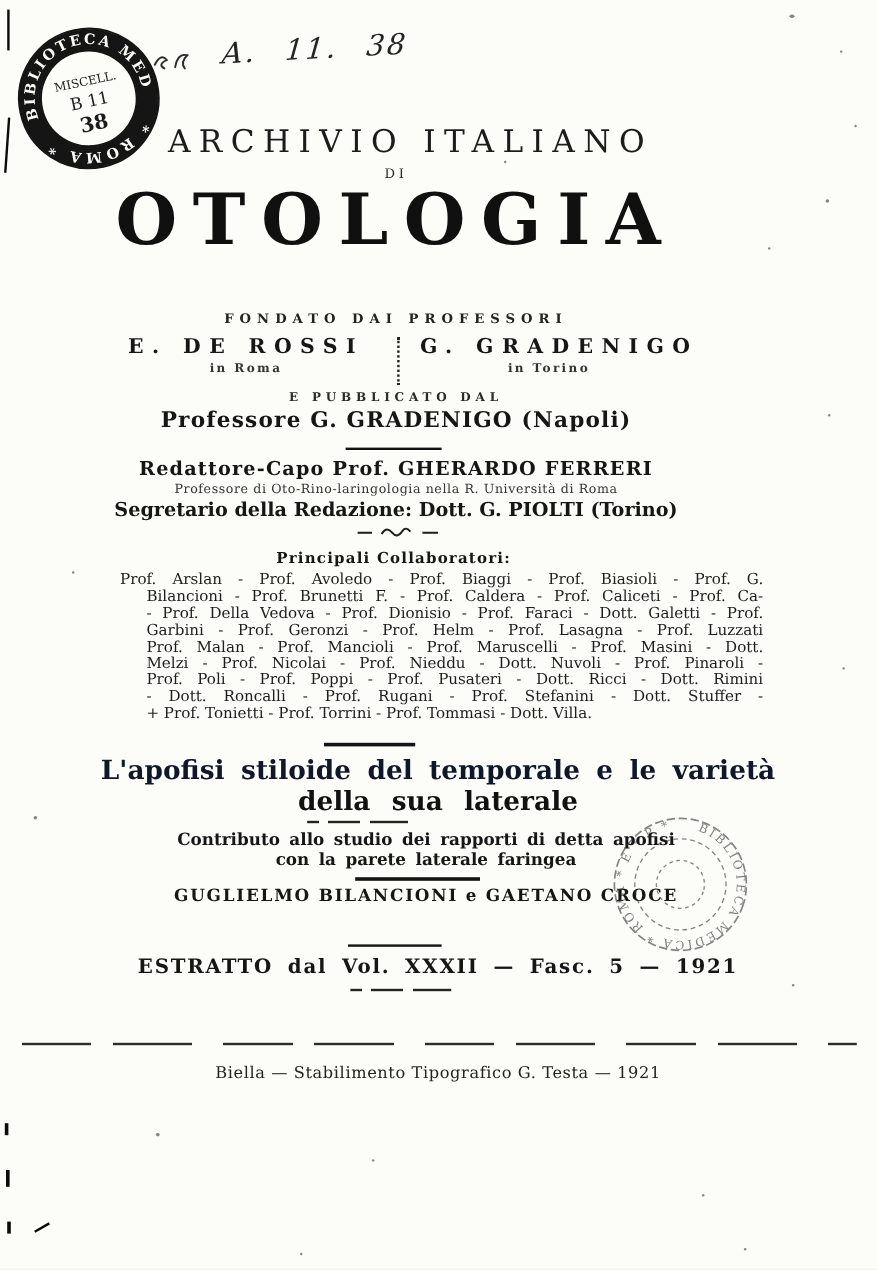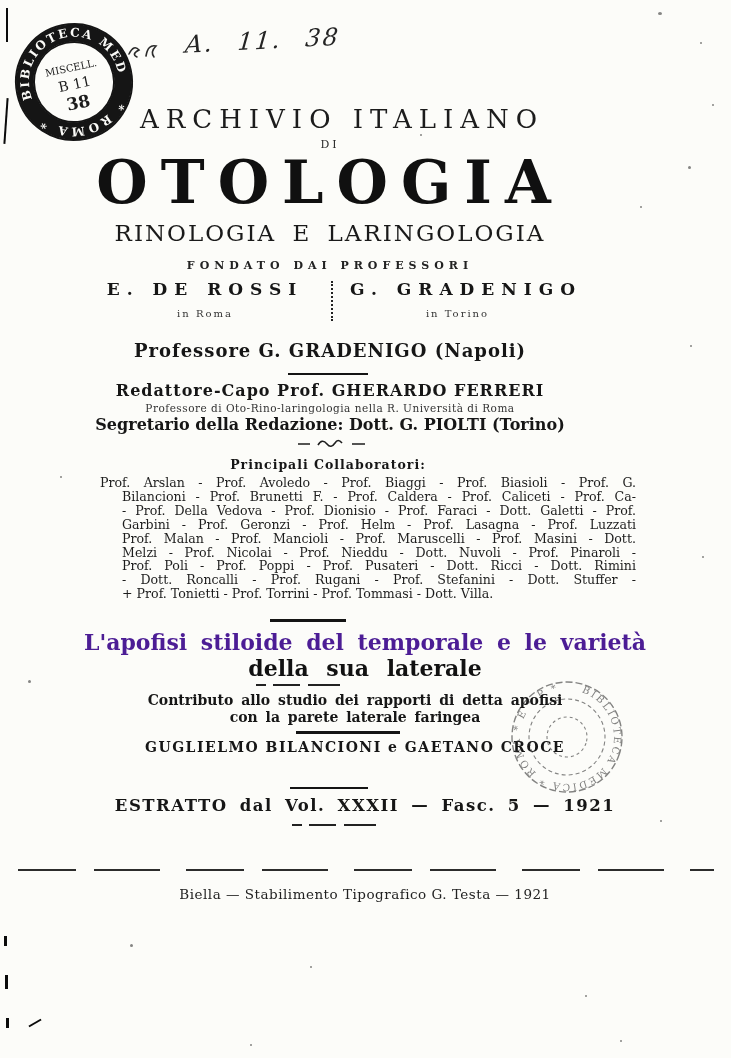--- a/index.html
+++ b/index.html
@@ -14,42 +14,42 @@
   
   .archivio{left:42px;top:104px;width:600px;font-size:26px;letter-spacing:7px;color:#1c1c1c;}
   .di{left:30px;top:138px;width:600px;font-size:11px;letter-spacing:3px;color:#2a2a2a;}
   .otologia{left:10px;top:148px;width:640px;font-size:59px;font-weight:700;letter-spacing:13px;color:#101010;}
   .rinologia{left:20px;top:220px;width:620px;font-size:23px;letter-spacing:2px;word-spacing:7px;color:#1a1a1a;}
   .fondato{left:30px;top:259px;width:600px;font-size:11px;font-weight:700;letter-spacing:5px;color:#222;}
 
   .founder-left{left:75px;top:279px;width:260px;}
   .founder-right{left:350px;top:279px;width:215px;}
   .founder-name{font-size:17px;font-weight:700;letter-spacing:7px;white-space:nowrap;}
-  .founder-place{font-size:10px;margin-top:9px;letter-spacing:2px;color:#333;}
+  .founder-place{font-size:10px;margin-top:3px;letter-spacing:2px;color:#333;font-weight:bold;}
   .founder-divider{left:331px;top:281px;height:40px;width:0;border-left:2px dotted #222;}
 
   .pubblicato{left:30px;top:326px;width:600px;font-size:10px;font-weight:700;letter-spacing:4px;color:#2b2b2b;}
   .publisher{left:30px;top:340px;width:600px;font-size:18px;font-weight:700;letter-spacing:1px;}
 
   .rule{background:#141414;}
   .rule1{left:288px;top:373px;width:80px;height:2px;}
   .redattore{left:30px;top:381px;width:600px;font-size:16px;font-weight:700;letter-spacing:1px;}
   .redattore-sub{left:30px;top:402px;width:600px;font-size:10.5px;color:#333;letter-spacing:.5px;}
   .segretario{left:30px;top:415px;width:600px;font-size:16px;font-weight:700;}
   .squiggle{left:296px;top:438px;}
 
   .collab-heading{left:18px;top:457px;width:620px;font-size:12.5px;font-weight:700;letter-spacing:1px;}
   .collab-block{left:100px;top:476px;width:536px;font-size:12.6px;line-height:13.9px;color:#1d1d1d;}
   .collab-line{text-align:justify;text-align-last:justify;white-space:nowrap;}
   .collab-line:not(.first){padding-left:22px;}
   .collab-line.last{text-align-last:left;white-space:normal;}
   .rule2{left:270px;top:619px;width:76px;height:3px;}
 
   
-  .title1{left:65px;top:629px;width:600px;font-size:22px;font-weight:700;word-spacing:6px;color:#4c1d95;}
+  .title1{left:65px;top:629px;width:600px;font-size:22px;font-weight:700;word-spacing:6px;color:#0f172a;}
   .title2{left:65px;top:655px;width:600px;font-size:22px;font-weight:700;word-spacing:10px;color:#111;}
   .dashline{height:2px;background:linear-gradient(90deg,#222 0 10px,transparent 10px 17px,#222 17px 44px,transparent 44px 52px,#222 52px 100%);}
   .dashes1{left:256px;top:684px;width:84px;}
   .sub1{left:65px;top:692px;width:580px;font-size:14px;font-weight:700;word-spacing:3px;}
   .sub2{left:65px;top:709px;width:580px;font-size:14px;font-weight:700;word-spacing:3px;}
   .rule3{left:296px;top:731px;width:104px;height:3px;}
   .authors{left:65px;top:739px;width:580px;font-size:14px;font-weight:700;letter-spacing:1.5px;}
 
   .rule4{left:290px;top:787px;width:78px;height:2px;}
   .estratto{left:65px;top:796px;width:600px;font-size:16.5px;font-weight:700;letter-spacing:1.5px;word-spacing:5px;}
@@ -95,33 +95,33 @@
       <textPath href="#arcBottom" startOffset="50%" text-anchor="middle">* ROMA *</textPath>
     </text>
     <text x="66" y="55" text-anchor="middle" font-family="DejaVu Serif, Liberation Serif, serif" font-size="10" fill="#1c1c1c">MISCELL.</text>
     <text x="66" y="73" text-anchor="middle" font-family="DejaVu Serif, Liberation Serif, serif" font-size="14" fill="#1c1c1c">B 11</text>
     <text x="66" y="93" text-anchor="middle" font-family="DejaVu Serif, Liberation Serif, serif" font-size="17" font-weight="700" fill="#1c1c1c">38</text>
   </svg>
 
   <div class="abs ctr archivio">ARCHIVIO ITALIANO</div>
   <div class="abs ctr di">DI</div>
   <div class="abs ctr otologia">OTOLOGIA</div>
-  <div class="abs ctr rinologia">RINOLOGIA E LARINGOLOGIA</div>
   <div class="abs ctr fondato">FONDATO DAI PROFESSORI</div>
 
   <div class="abs ctr founder-left">
     <div class="founder-name">E. DE ROSSI</div>
     <div class="founder-place">in Roma</div>
   </div>
   <div class="abs founder-divider"></div>
   <div class="abs ctr founder-right">
     <div class="founder-name">G. GRADENIGO</div>
     <div class="founder-place">in Torino</div>
   </div>
 
+  <div class="abs ctr pubblicato">E PUBBLICATO DAL</div>
   <div class="abs ctr publisher">Professore G. GRADENIGO (Napoli)</div>
   <div class="abs rule rule1"></div>
 
   <div class="abs ctr redattore">Redattore-Capo Prof. GHERARDO FERRERI</div>
   <div class="abs ctr redattore-sub">Professore di Oto-Rino-laringologia nella R. Università di Roma</div>
   <div class="abs ctr segretario">Segretario della Redazione: Dott. G. PIOLTI (Torino)</div>
 
   <svg class="abs squiggle" width="72" height="12" viewBox="0 0 72 12">
     <path d="M2 6 h12 M22 7 q4 -7 9 -1 q4 5 8 -1 q3 -5 7 0 M56 6 h13" fill="none" stroke="#1d1d1d" stroke-width="1.6"></path>
   </svg>

